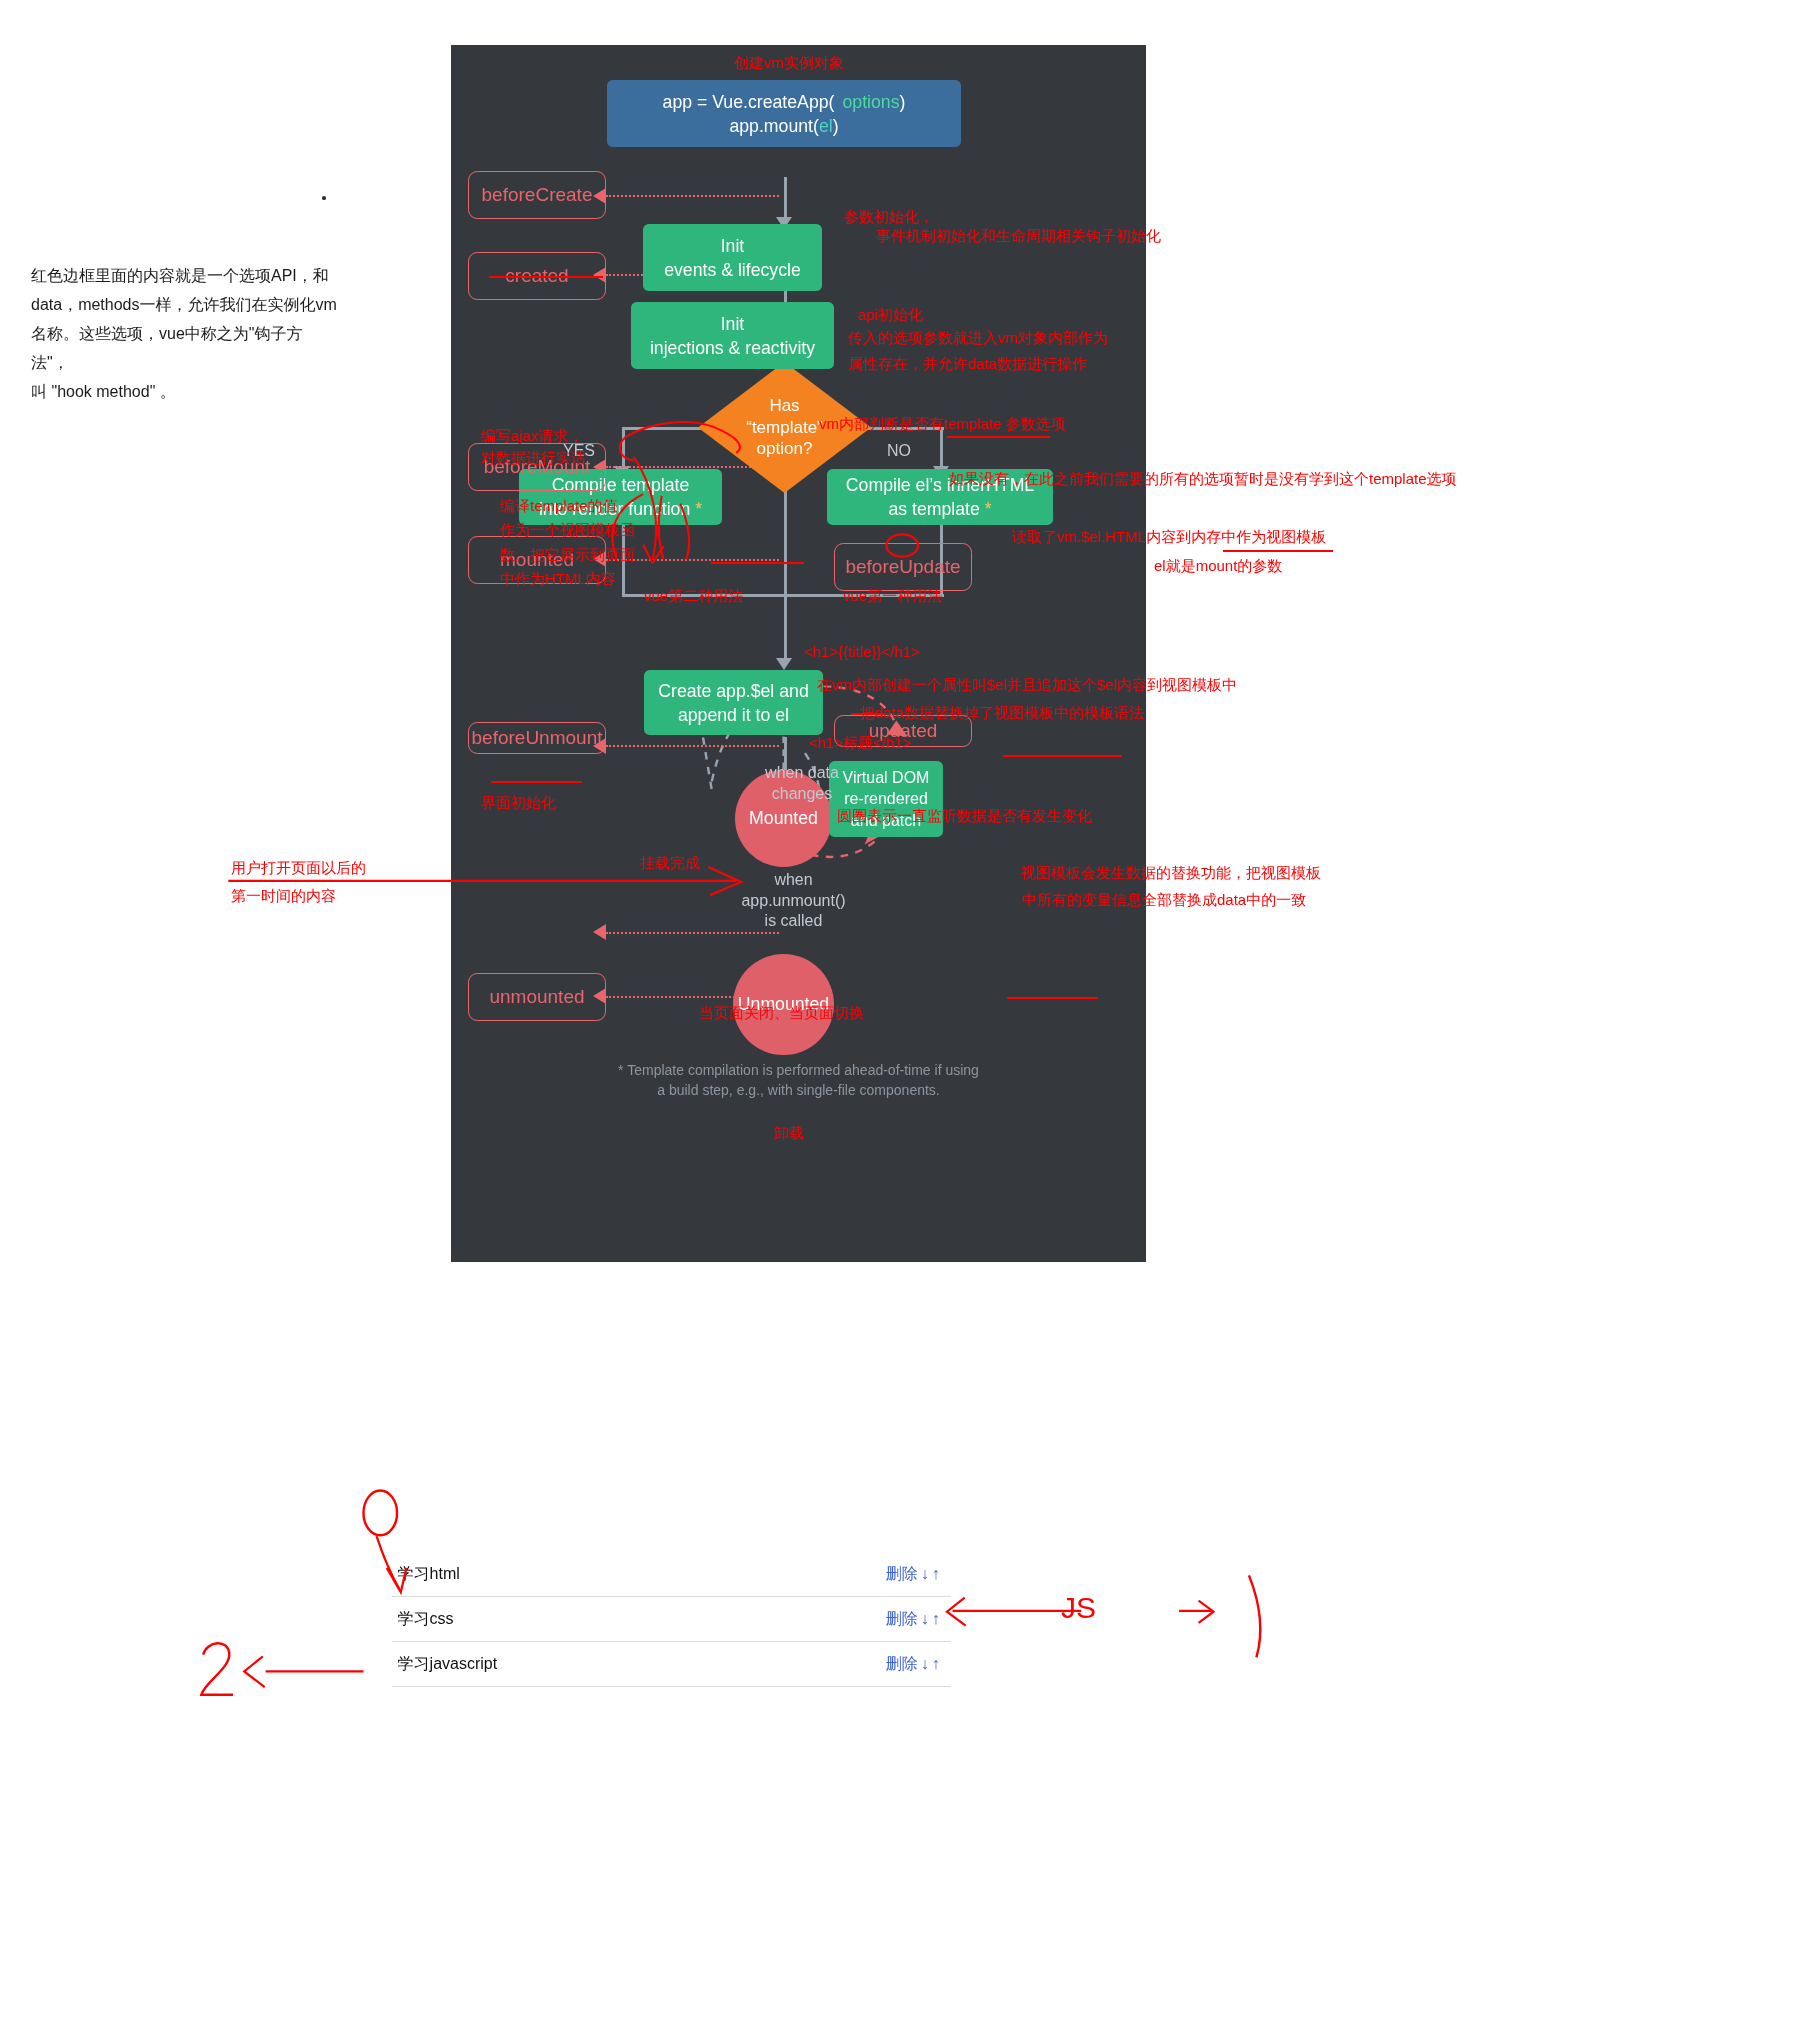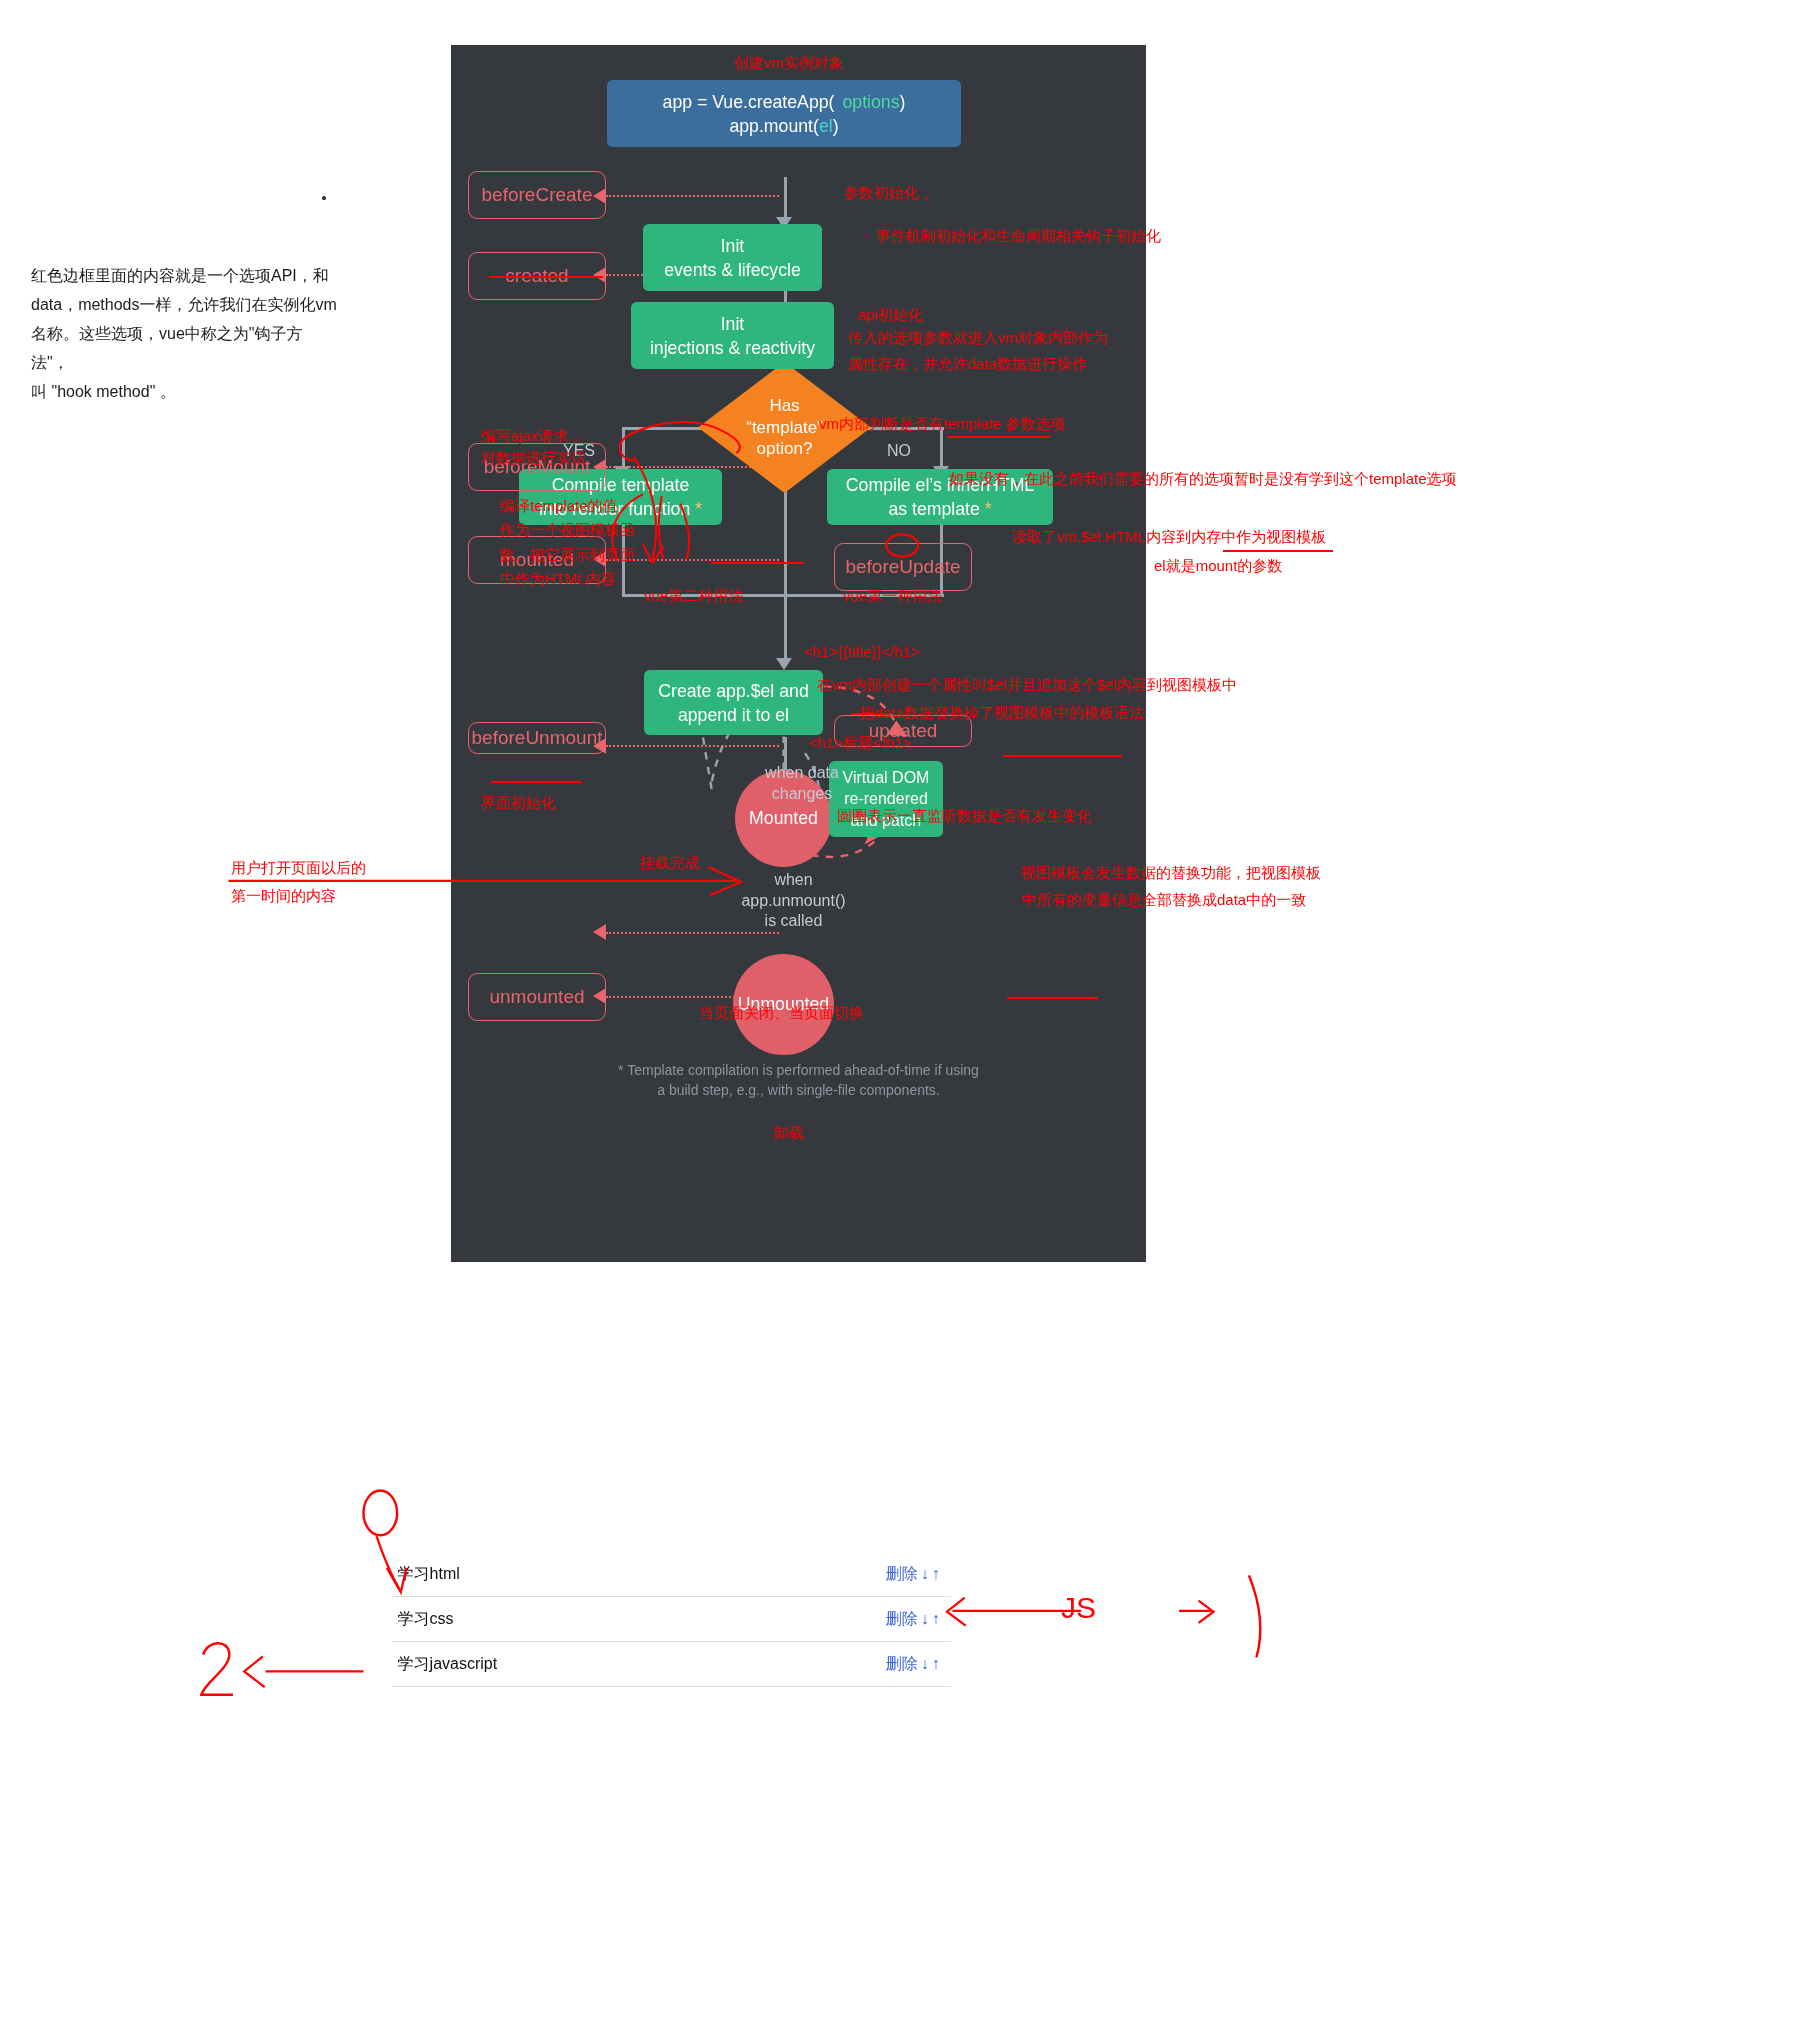--- a/index.html
+++ b/index.html
@@ -269,21 +269,21 @@
       <span>unmounted</span>
     </div>
 
   <div class="footnote" style="left:0; top:1016px;">
     <div>* Template compilation is performed ahead-of-time if using</div>
     <div>a build step, e.g., with single-file components.</div>
   </div>
 </div>
 
 <div class="ink" style="left:734px; top:51px;">创建vm实例对象</div>
-<div class="ink" style="left:844px; top:181px;">参数初始化，</div>
+<div class="ink" style="left:844px; top:205px;">参数初始化，</div>
 <div class="ink" style="left:876px; top:224px;">事件机制初始化和生命周期相关钩子初始化</div>
 <div class="ink" style="left:858px; top:303px;">api初始化</div>
 <div class="ink" style="left:848px; top:326px;">传入的选项参数就进入vm对象内部作为</div>
 <div class="ink" style="left:848px; top:352px;">属性存在，并允许data数据进行操作</div>
 <div class="ink" style="left:481px; top:424px;">编写ajax请求，</div>
 <div class="ink" style="left:481px; top:446px;">对数据进行实话</div>
 <div class="ink" style="left:819px; top:412px;">vm内部判断是否有template 参数选项</div>
 <div class="underline-red" style="left:947px; top:436px; width:103px;"></div>
 <div class="ink" style="left:949px; top:467px;">如果没有，在此之前我们需要的所有的选项暂时是没有学到这个template选项</div>
 <div class="ink" style="left:500px; top:494px;">编译template的值</div>

